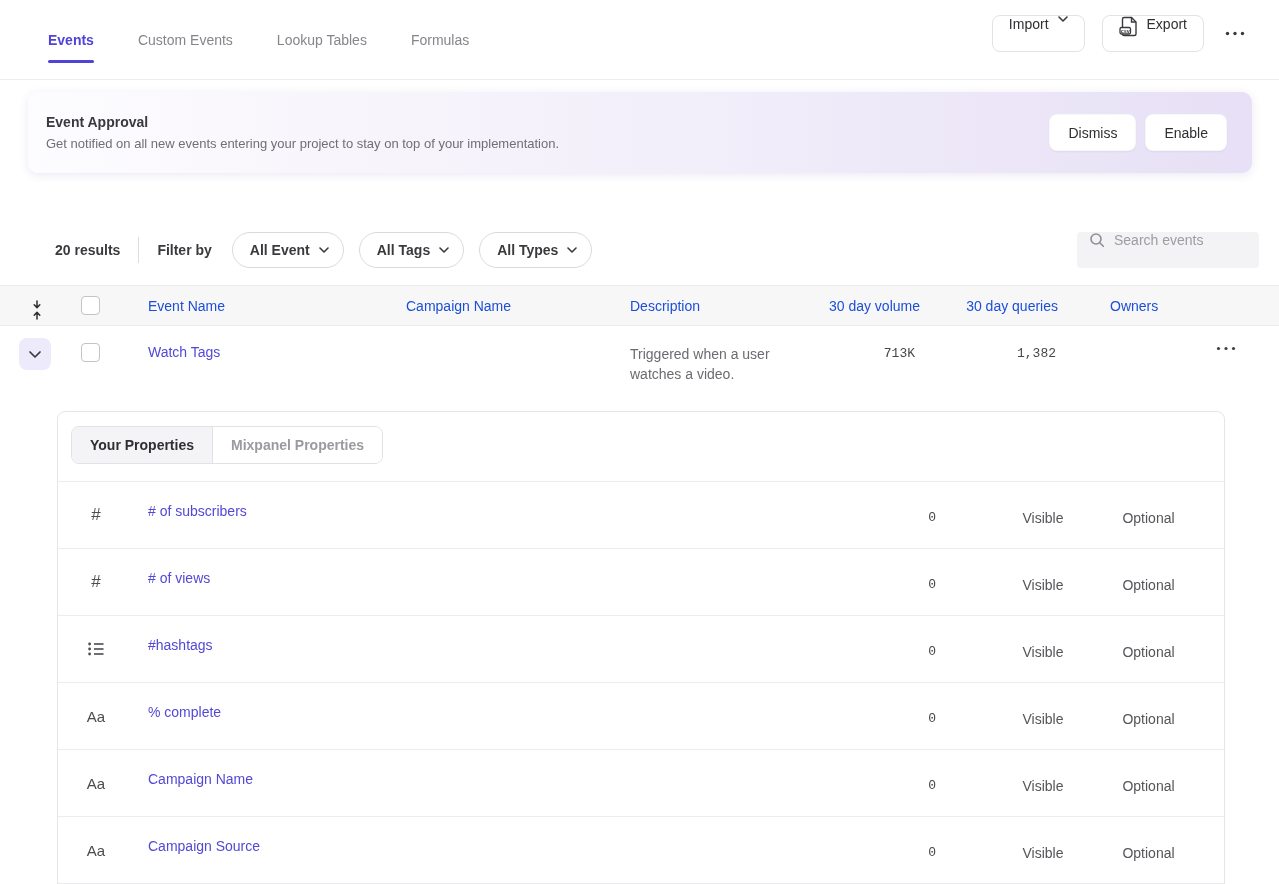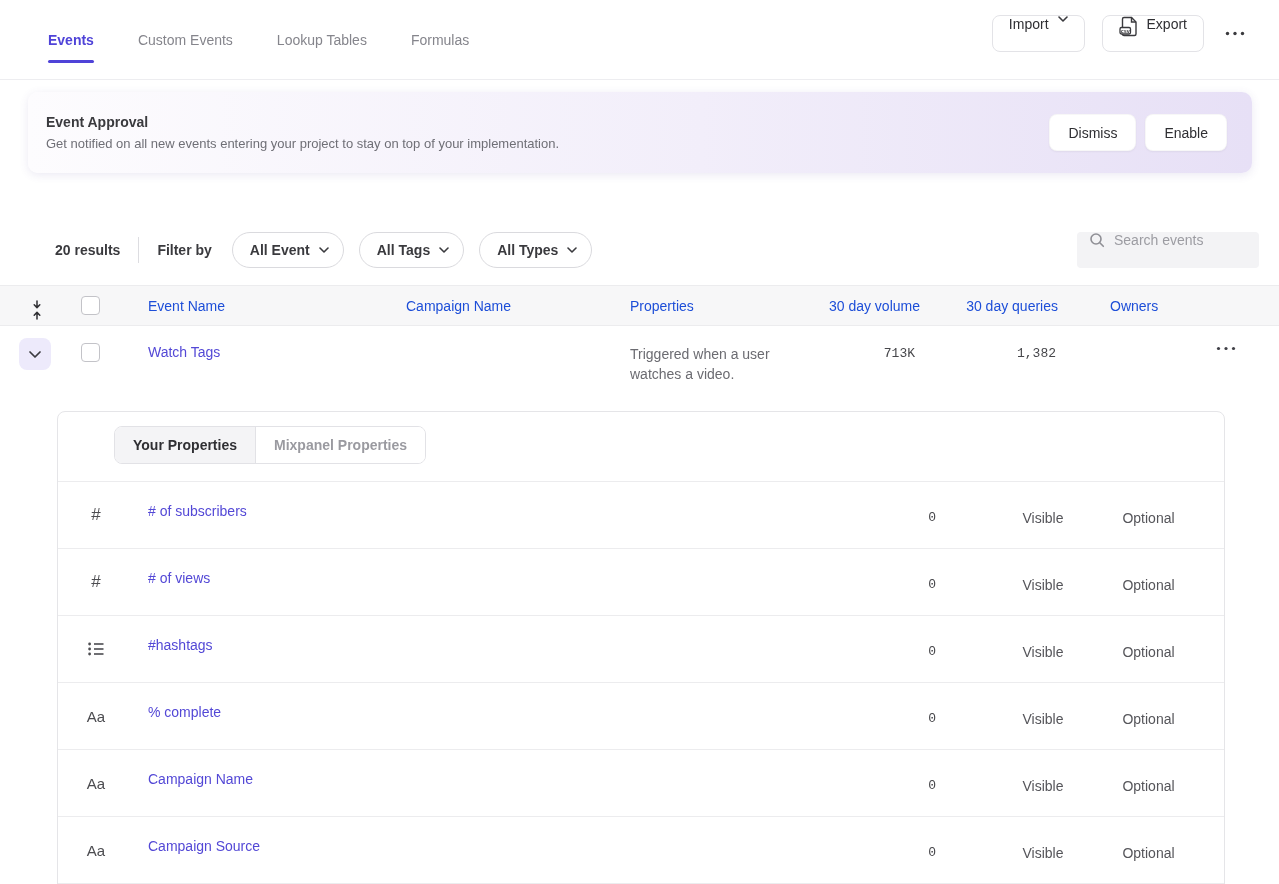--- a/index.html
+++ b/index.html
@@ -60,21 +60,21 @@
           border-radius:8px; background:#edeafb; display:flex; align-items:center; justify-content:center; cursor:pointer; }
   .link { font-size:14px; color:#5348d6; text-decoration:none; cursor:pointer; }
   .desc { position:absolute; left:630px; top:18px; width:162px; font-size:14px; color:#6b6b71; line-height:20px; }
   .num { font-family:"Liberation Mono", monospace; font-size:13px; color:#47474b; }
   .right-align { justify-content:flex-end; }
 
   
   .panel { position:absolute; left:57px; top:411px; width:1168px; height:530px; background:#fff;
            border:1px solid #e5e5e8; border-radius:8px; }
   .seg { position:absolute; left:13px; top:14px; height:38px; display:flex;
-         border:1px solid #e2e2e6; border-radius:8px; overflow:hidden;margin-left:43px; }
+         border:1px solid #e2e2e6; border-radius:8px; overflow:hidden; }
   .seg-item { border:none; background:#fff; padding:0 18px; display:flex; align-items:center;
          font-family:"Liberation Sans",sans-serif; font-size:14px; font-weight:600; color:#9a9aa0; cursor:pointer; }
   .seg-item.active { background:#f4f4f6; color:#2f2f33; border-right:1px solid #e2e2e6; }
   .panel-divider { position:absolute; left:0; top:69px; width:100%; height:1px; background:#ececee; }
   .prop-row { position:absolute; left:0; width:100%; height:67px; border-bottom:1px solid #ececee; }
   .picon { position:absolute; left:24px; top:0; width:28px; height:100%; display:flex;
            align-items:center; justify-content:center; color:#4c4c50; }
   .picon.hash { font-size:17px; font-weight:400; }
   .picon.aa { font-size:15px; font-weight:500; }
   .pname { position:absolute; left:90px; top:0; height:100%; display:flex; align-items:center; padding-bottom:9px; }
@@ -191,21 +191,21 @@
   <div class="thead">
     <span class="icon-btn" style="position:absolute;left:27px;top:10px;">
       <svg width="12" height="20" viewBox="0 0 12 20">
         <path d="M6 1v6.2M3.2 4.8L6 7.6l2.8-2.8" fill="none" stroke="#2f2f33" stroke-width="1.5" stroke-linecap="round" stroke-linejoin="round"></path>
         <path d="M6 19v-6.2M3.2 15.2L6 12.4l2.8 2.8" fill="none" stroke="#2f2f33" stroke-width="1.5" stroke-linecap="round" stroke-linejoin="round"></path>
       </svg>
     </span>
     <span class="checkbox" style="left:81px;top:10px;"></span>
     <span class="cell" style="left:148px;">Event Name</span>
     <span class="cell" style="left:406px;">Campaign Name</span>
-    <span class="cell" style="left:630px;">Properties</span>
+    <span class="cell" style="left:630px;">Description</span>
     <span class="cell right-align" style="left:760px;width:160px;">30 day volume</span>
     <span class="cell right-align" style="left:898px;width:160px;">30 day queries</span>
     <span class="cell" style="left:1110px;">Owners</span>
   </div>
 
   <div class="trow">
     <button class="expander">
       <span>
         <svg width="12" height="7" viewBox="0 0 12 7">
             <path d="M1 1l5 5 5-5" fill="none" stroke="#3a3a3e" stroke-width="1.7" stroke-linecap="round" stroke-linejoin="round"></path>

